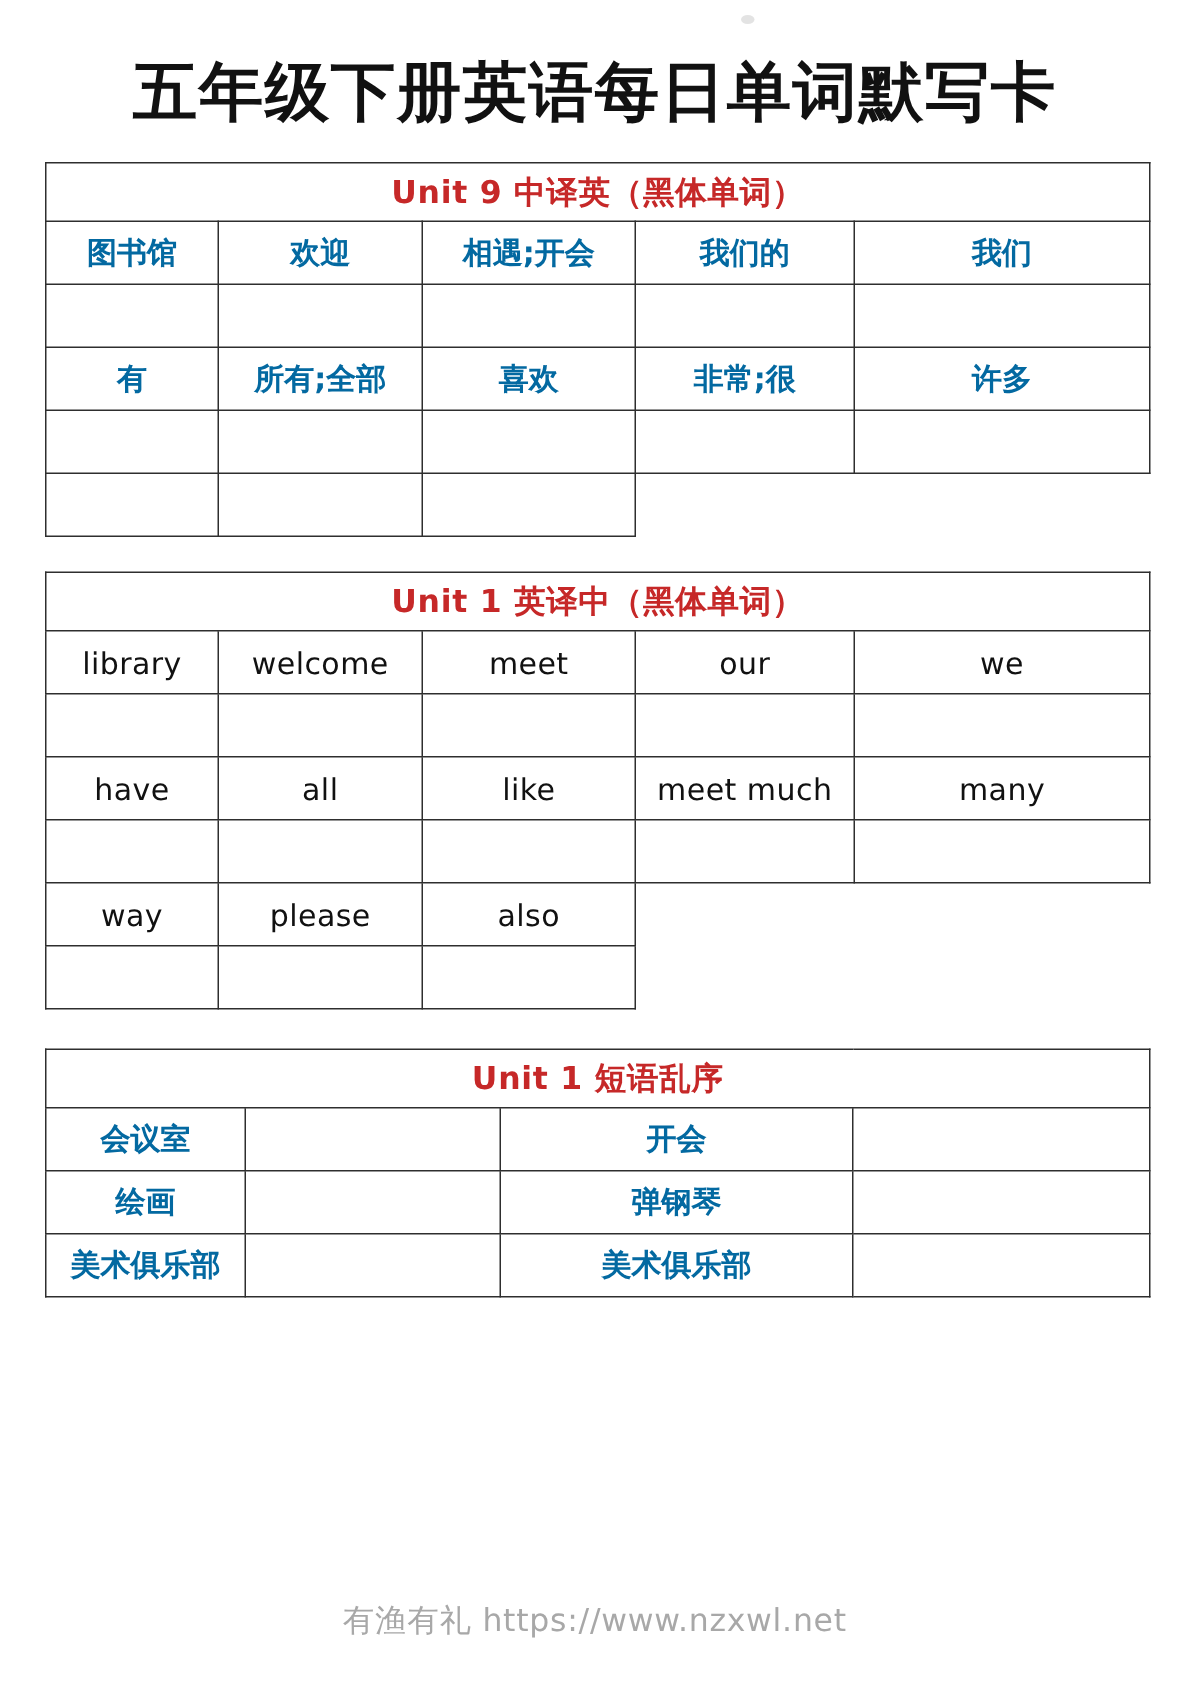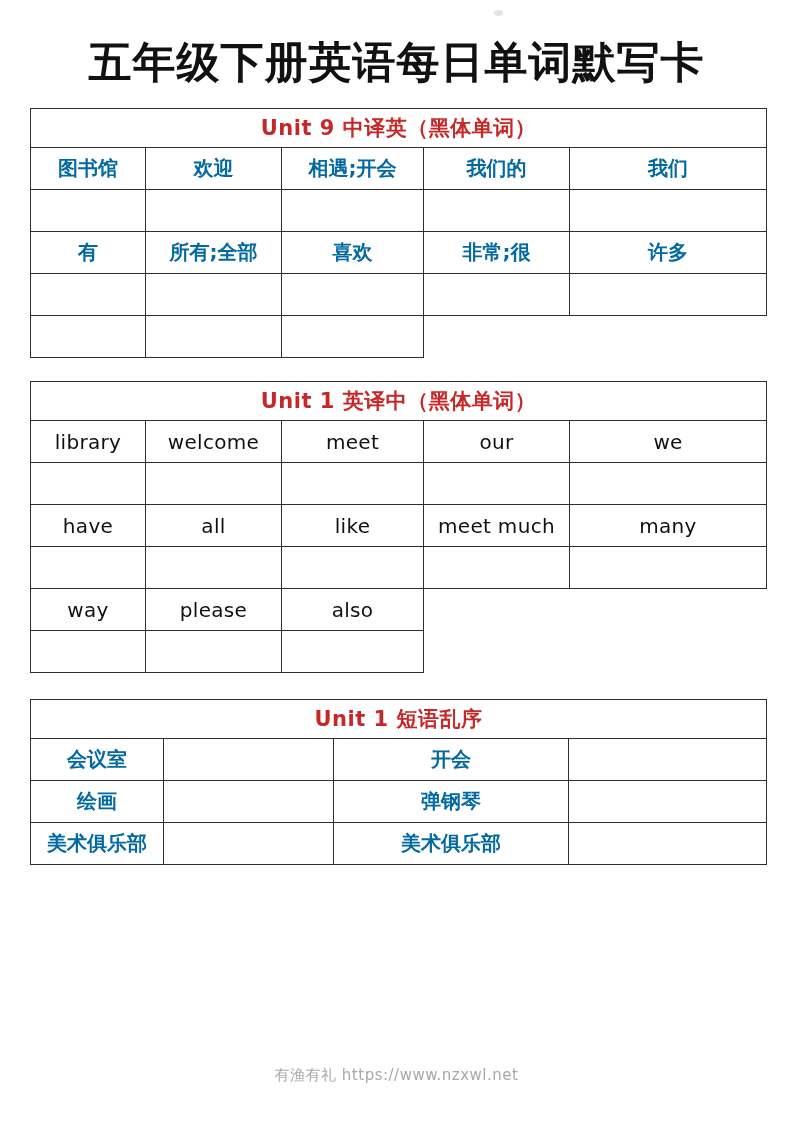--- a/index.html
+++ b/index.html
@@ -49,21 +49,21 @@
     color:var(--accent);
     font-size:21px;font-weight:bold;
     letter-spacing:.5px;
   }
   td.zh{font-size:20px;font-weight:bold;color:#0369a1;}
   td.en{font-size:20px;font-weight:400;color:#111;letter-spacing:.3px;margin-top:44px;}
   td.blank{background:#ffffff;}
   .footer{
     position:absolute;left:0;top:1066px;width:100%;
     text-align:center;
-    font-size:15px;color:var(--footer);
+    font-size:21px;color:var(--footer);
     letter-spacing:.5px;
   }
 </style>
 </head>
 <body>
 
 <div class="page">
 
   <div class="scan-artifact"></div>
 

